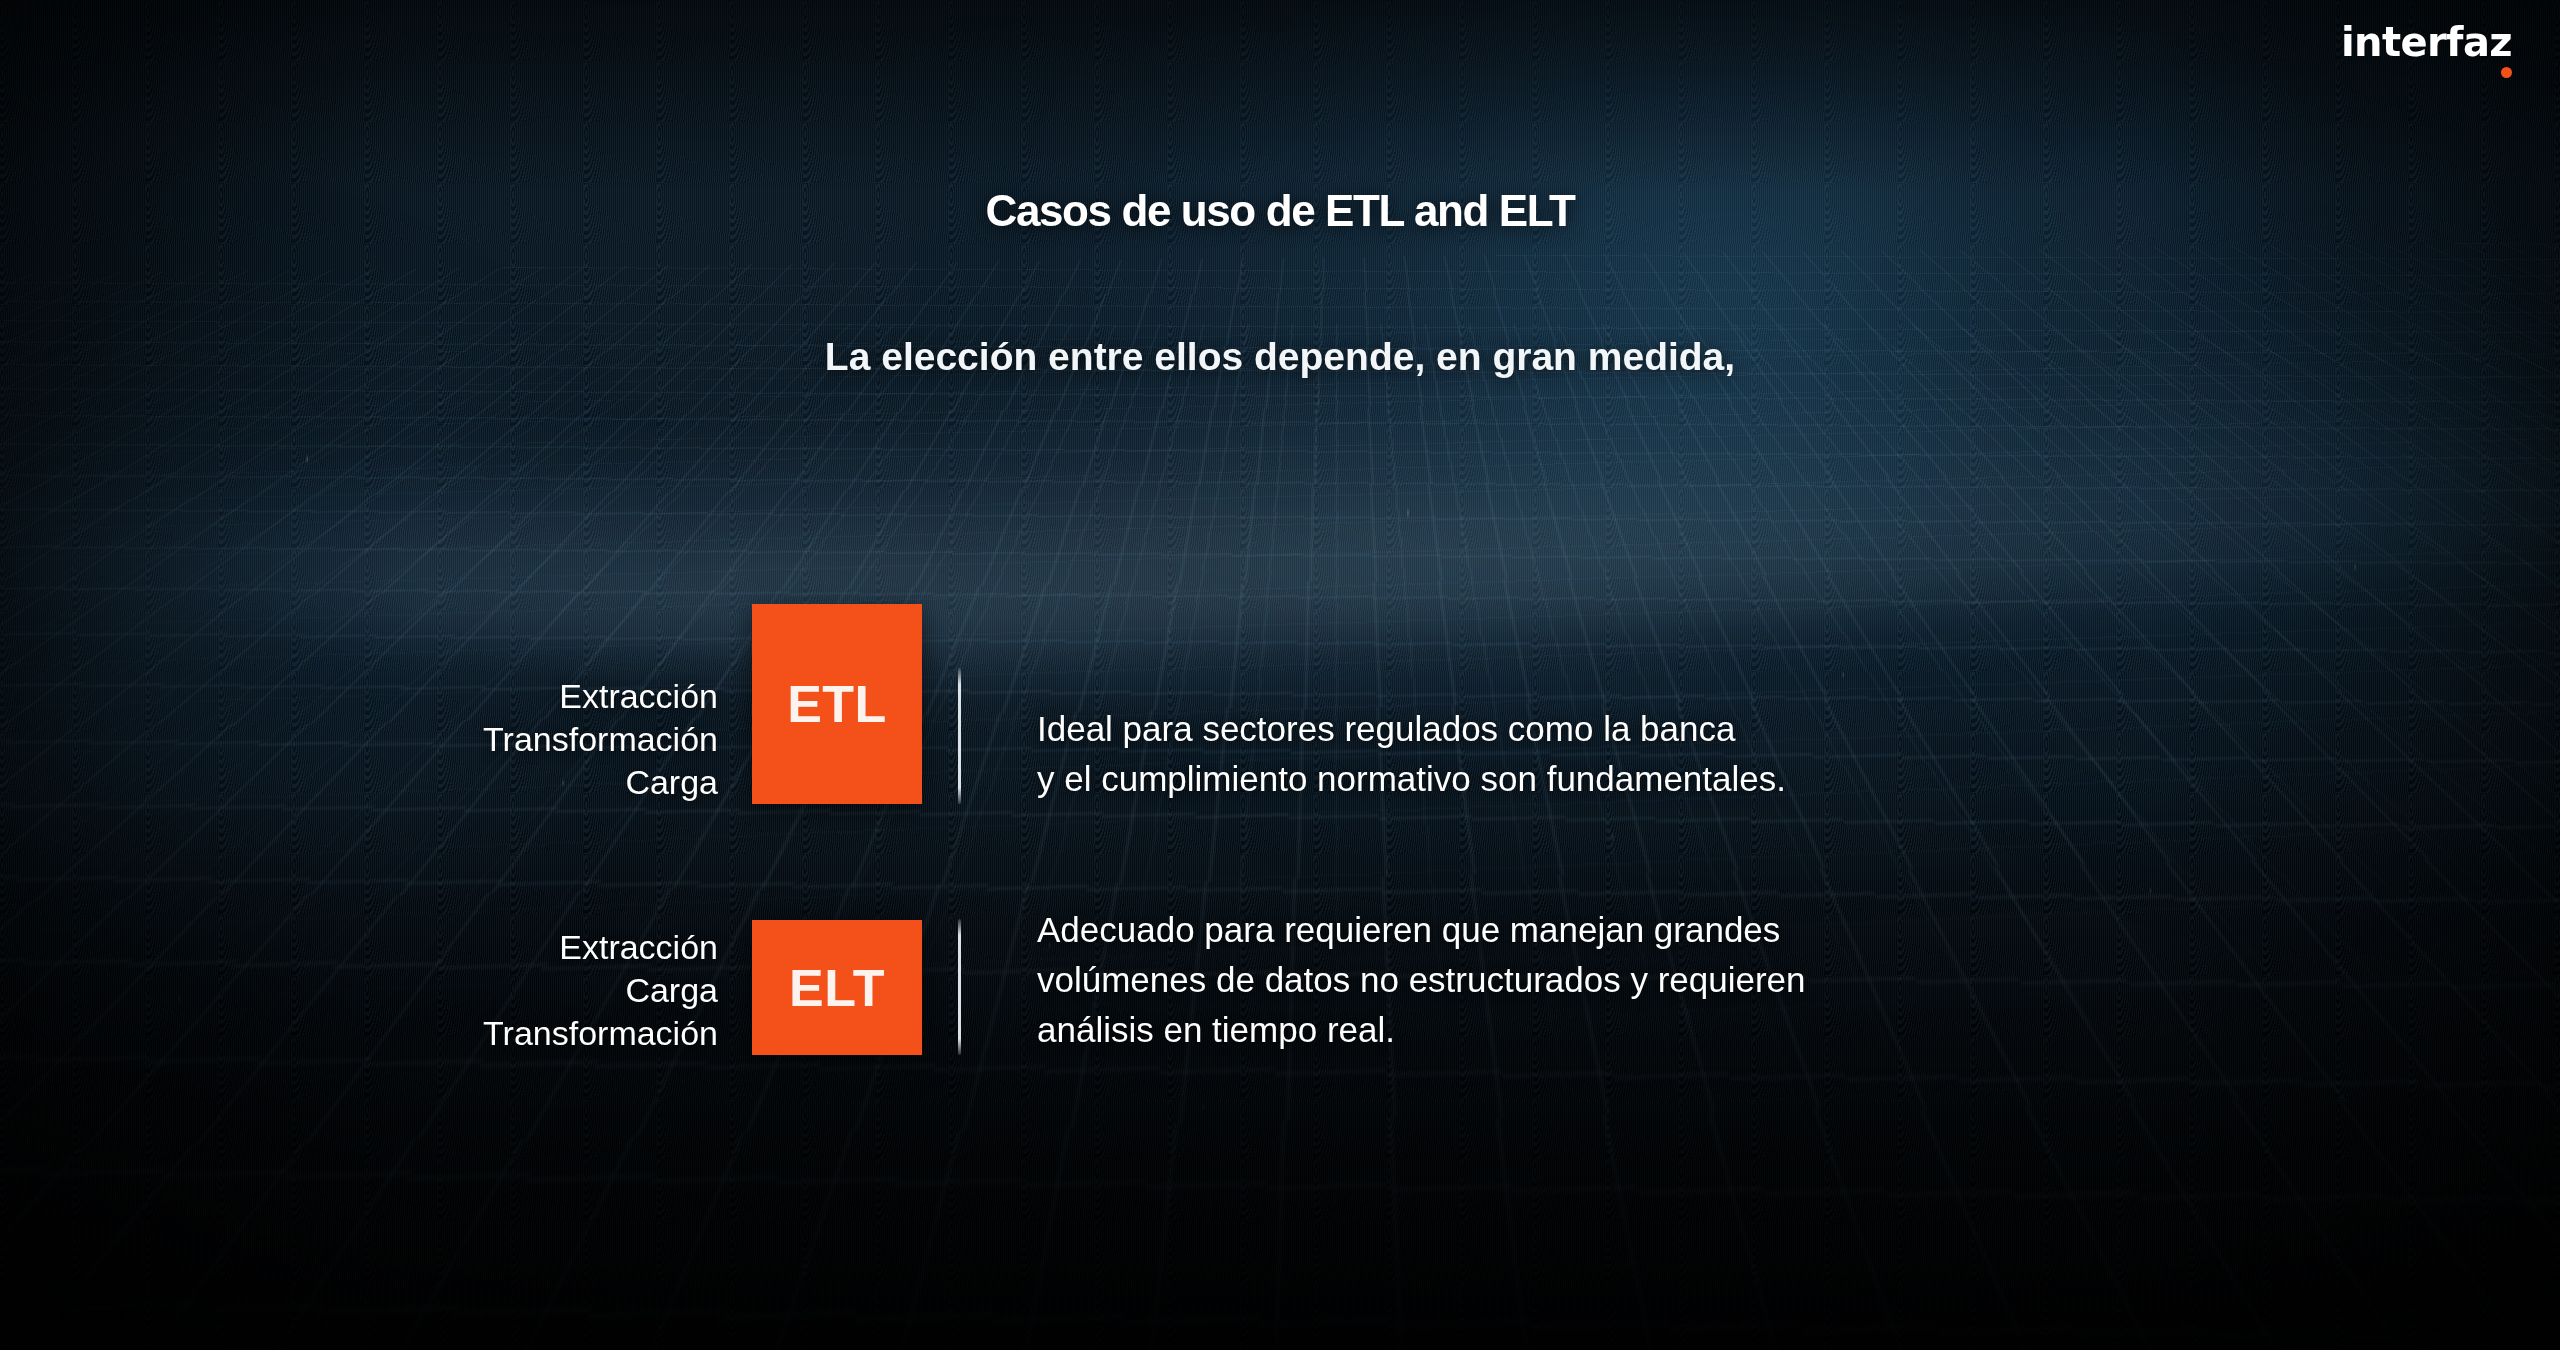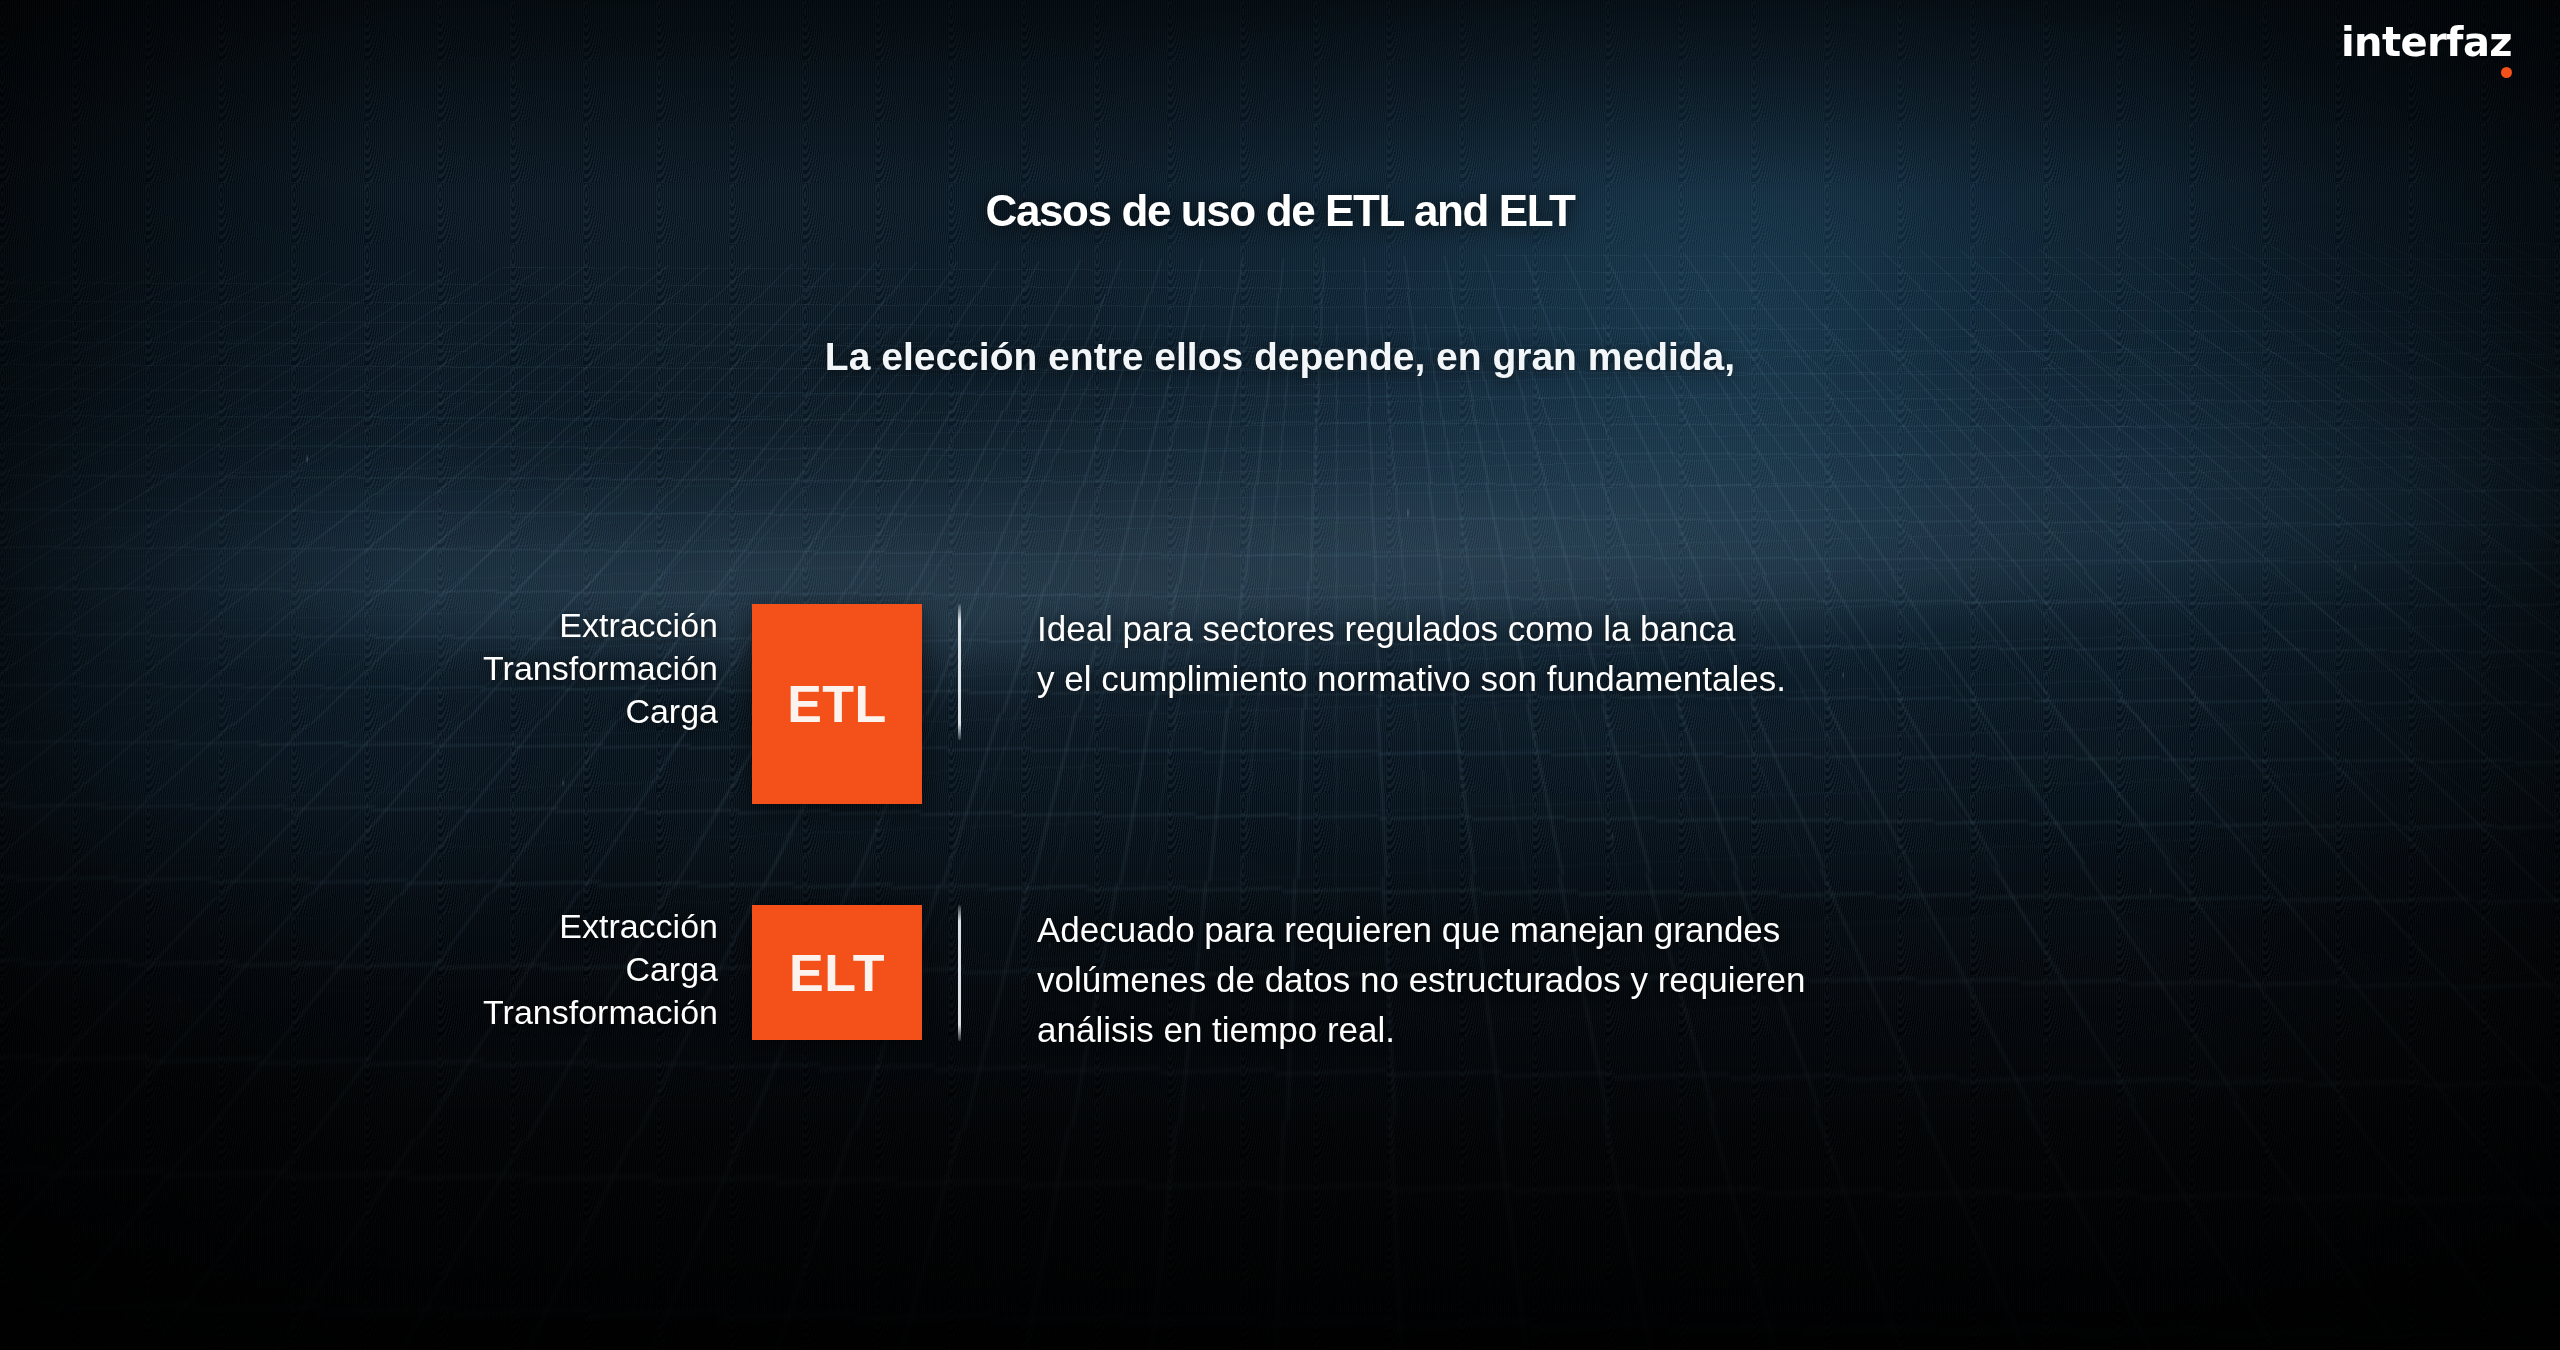--- a/index.html
+++ b/index.html
@@ -188,21 +188,21 @@
     color:#f2f6f8;
     text-shadow:0 2px 14px rgba(0,0,0,0.7);
   }
   .subtitle div { white-space:nowrap; }
 
   
   .row {
     position:absolute;
     left:0; width:2560px;
     display:flex;
-    align-items:flex-start;
+    align-items:flex-end;
   }
   .row-etl { top:604px; }
   .row-elt { top:905px; }
 
   .row-terms {
     width:718px;
     text-align:right;
     font-size:34px;
     line-height:43px;
     font-weight:400;

